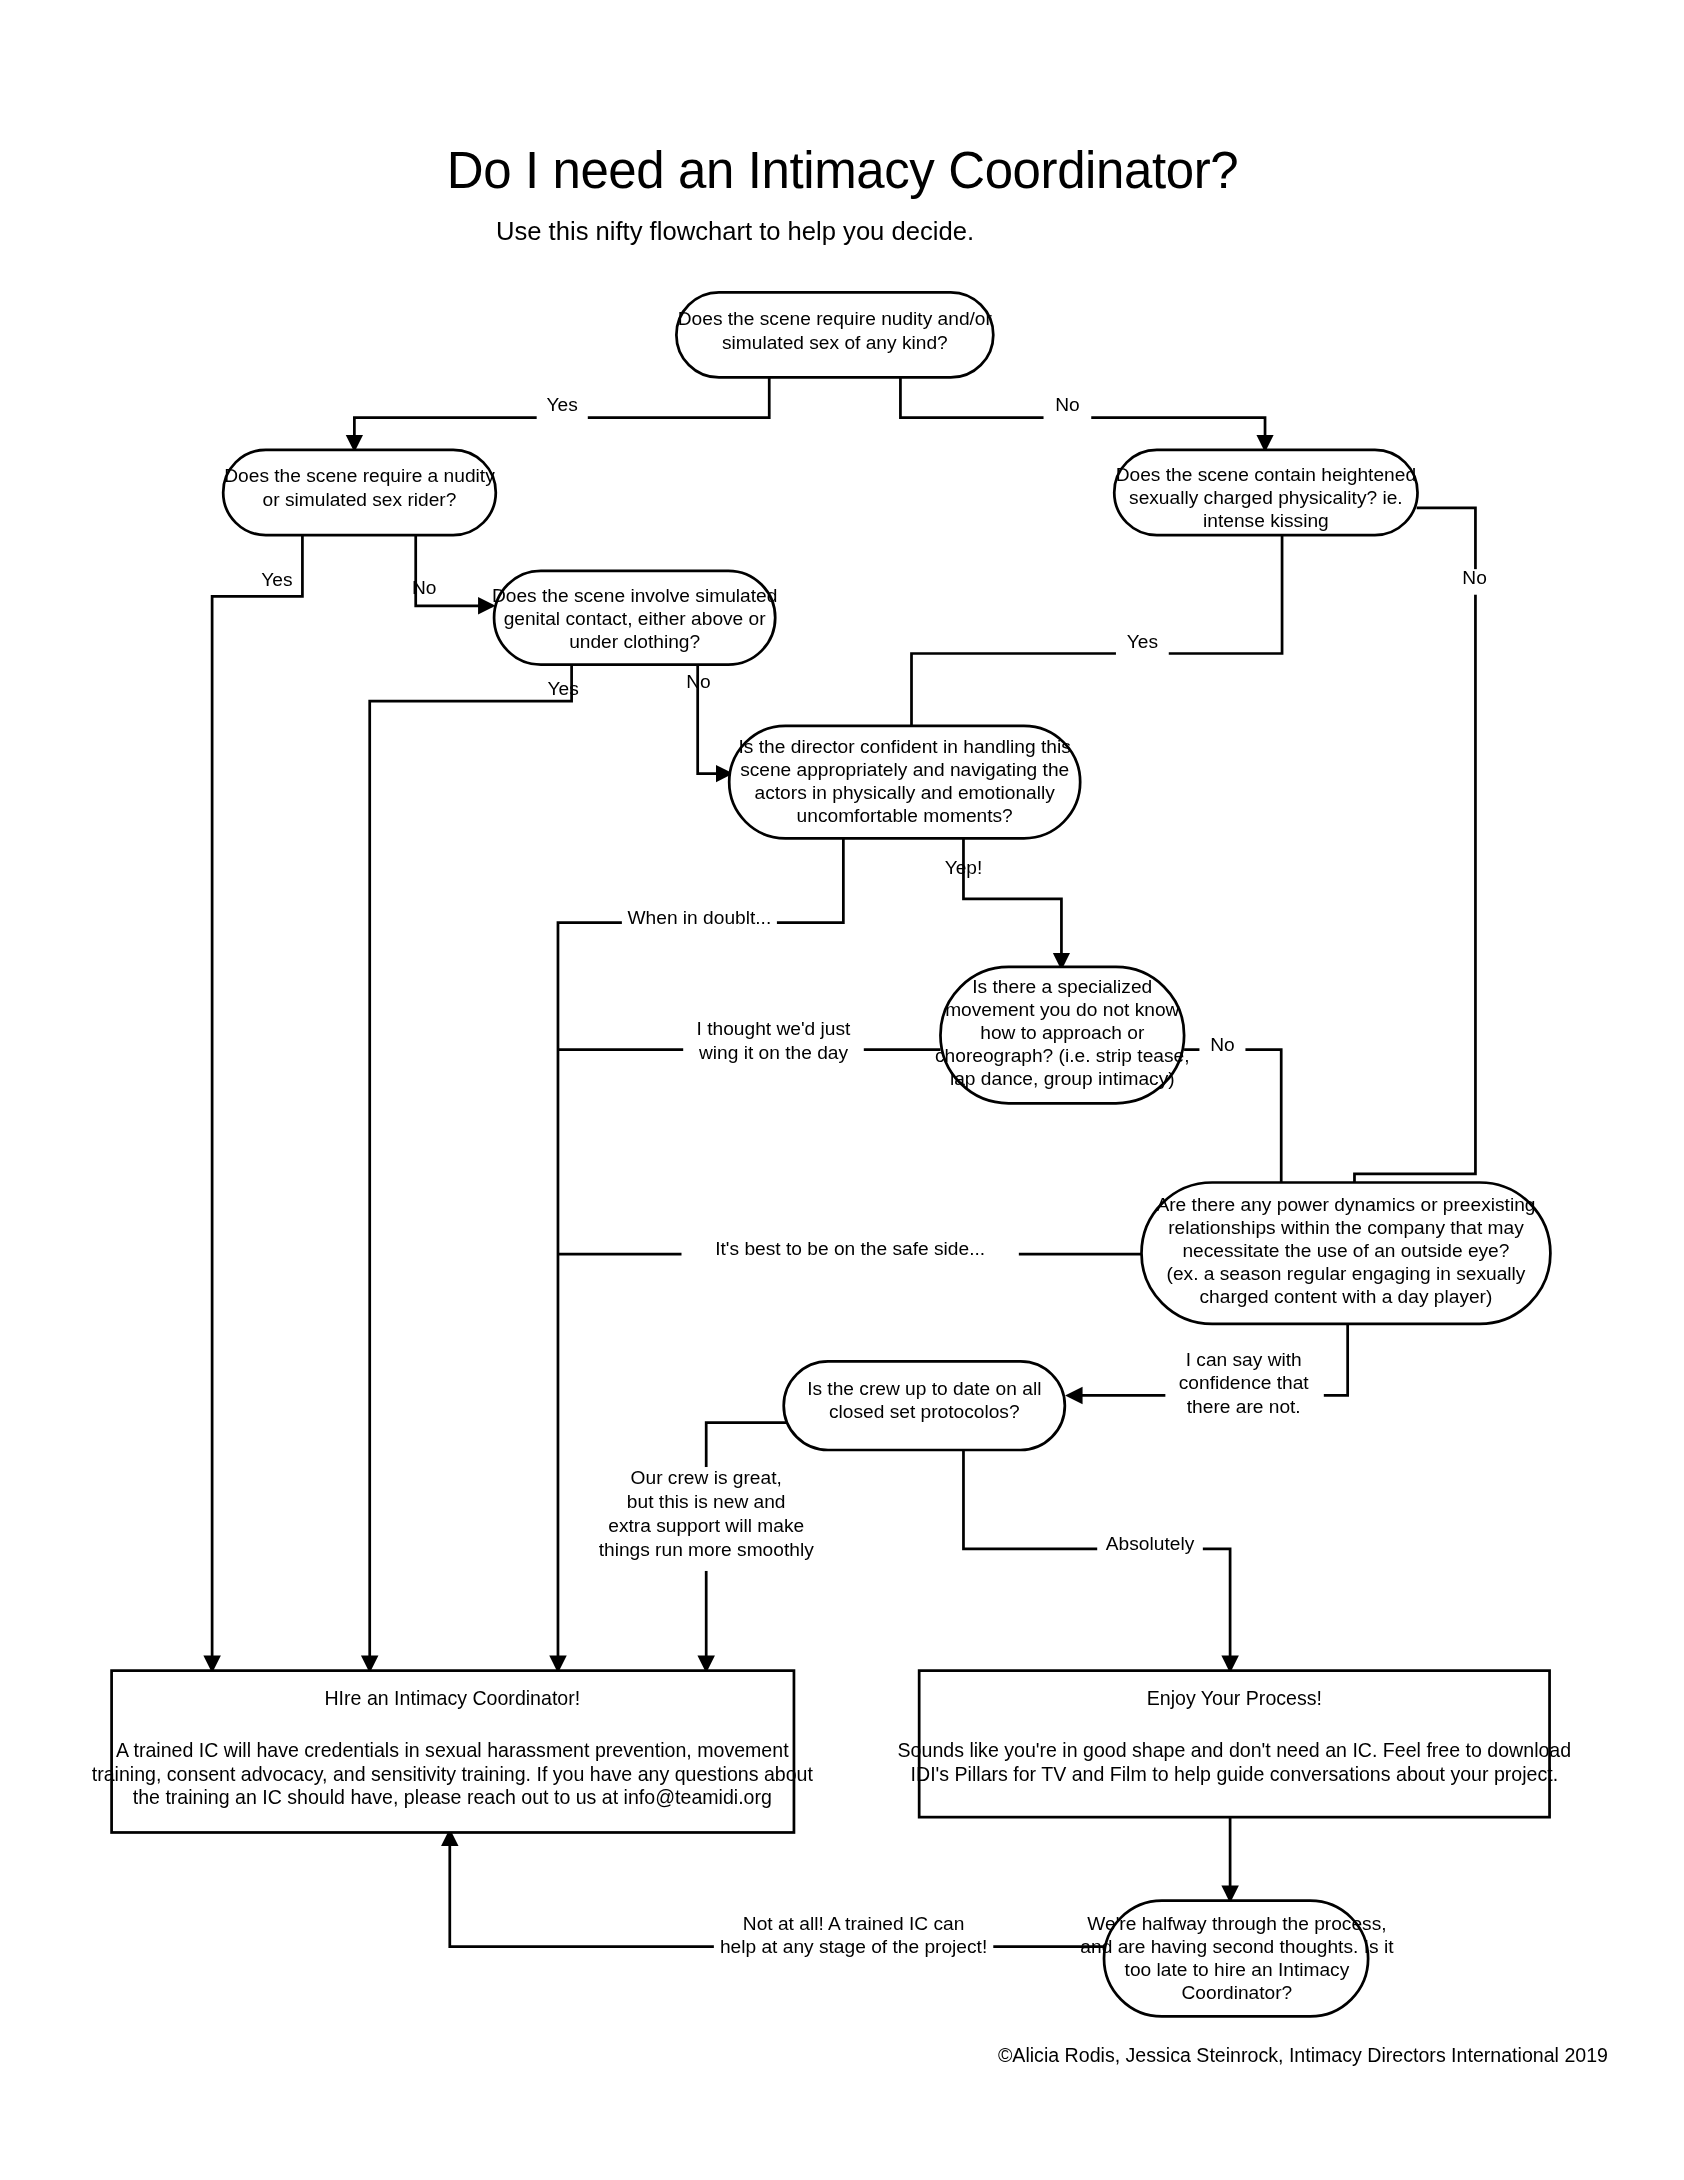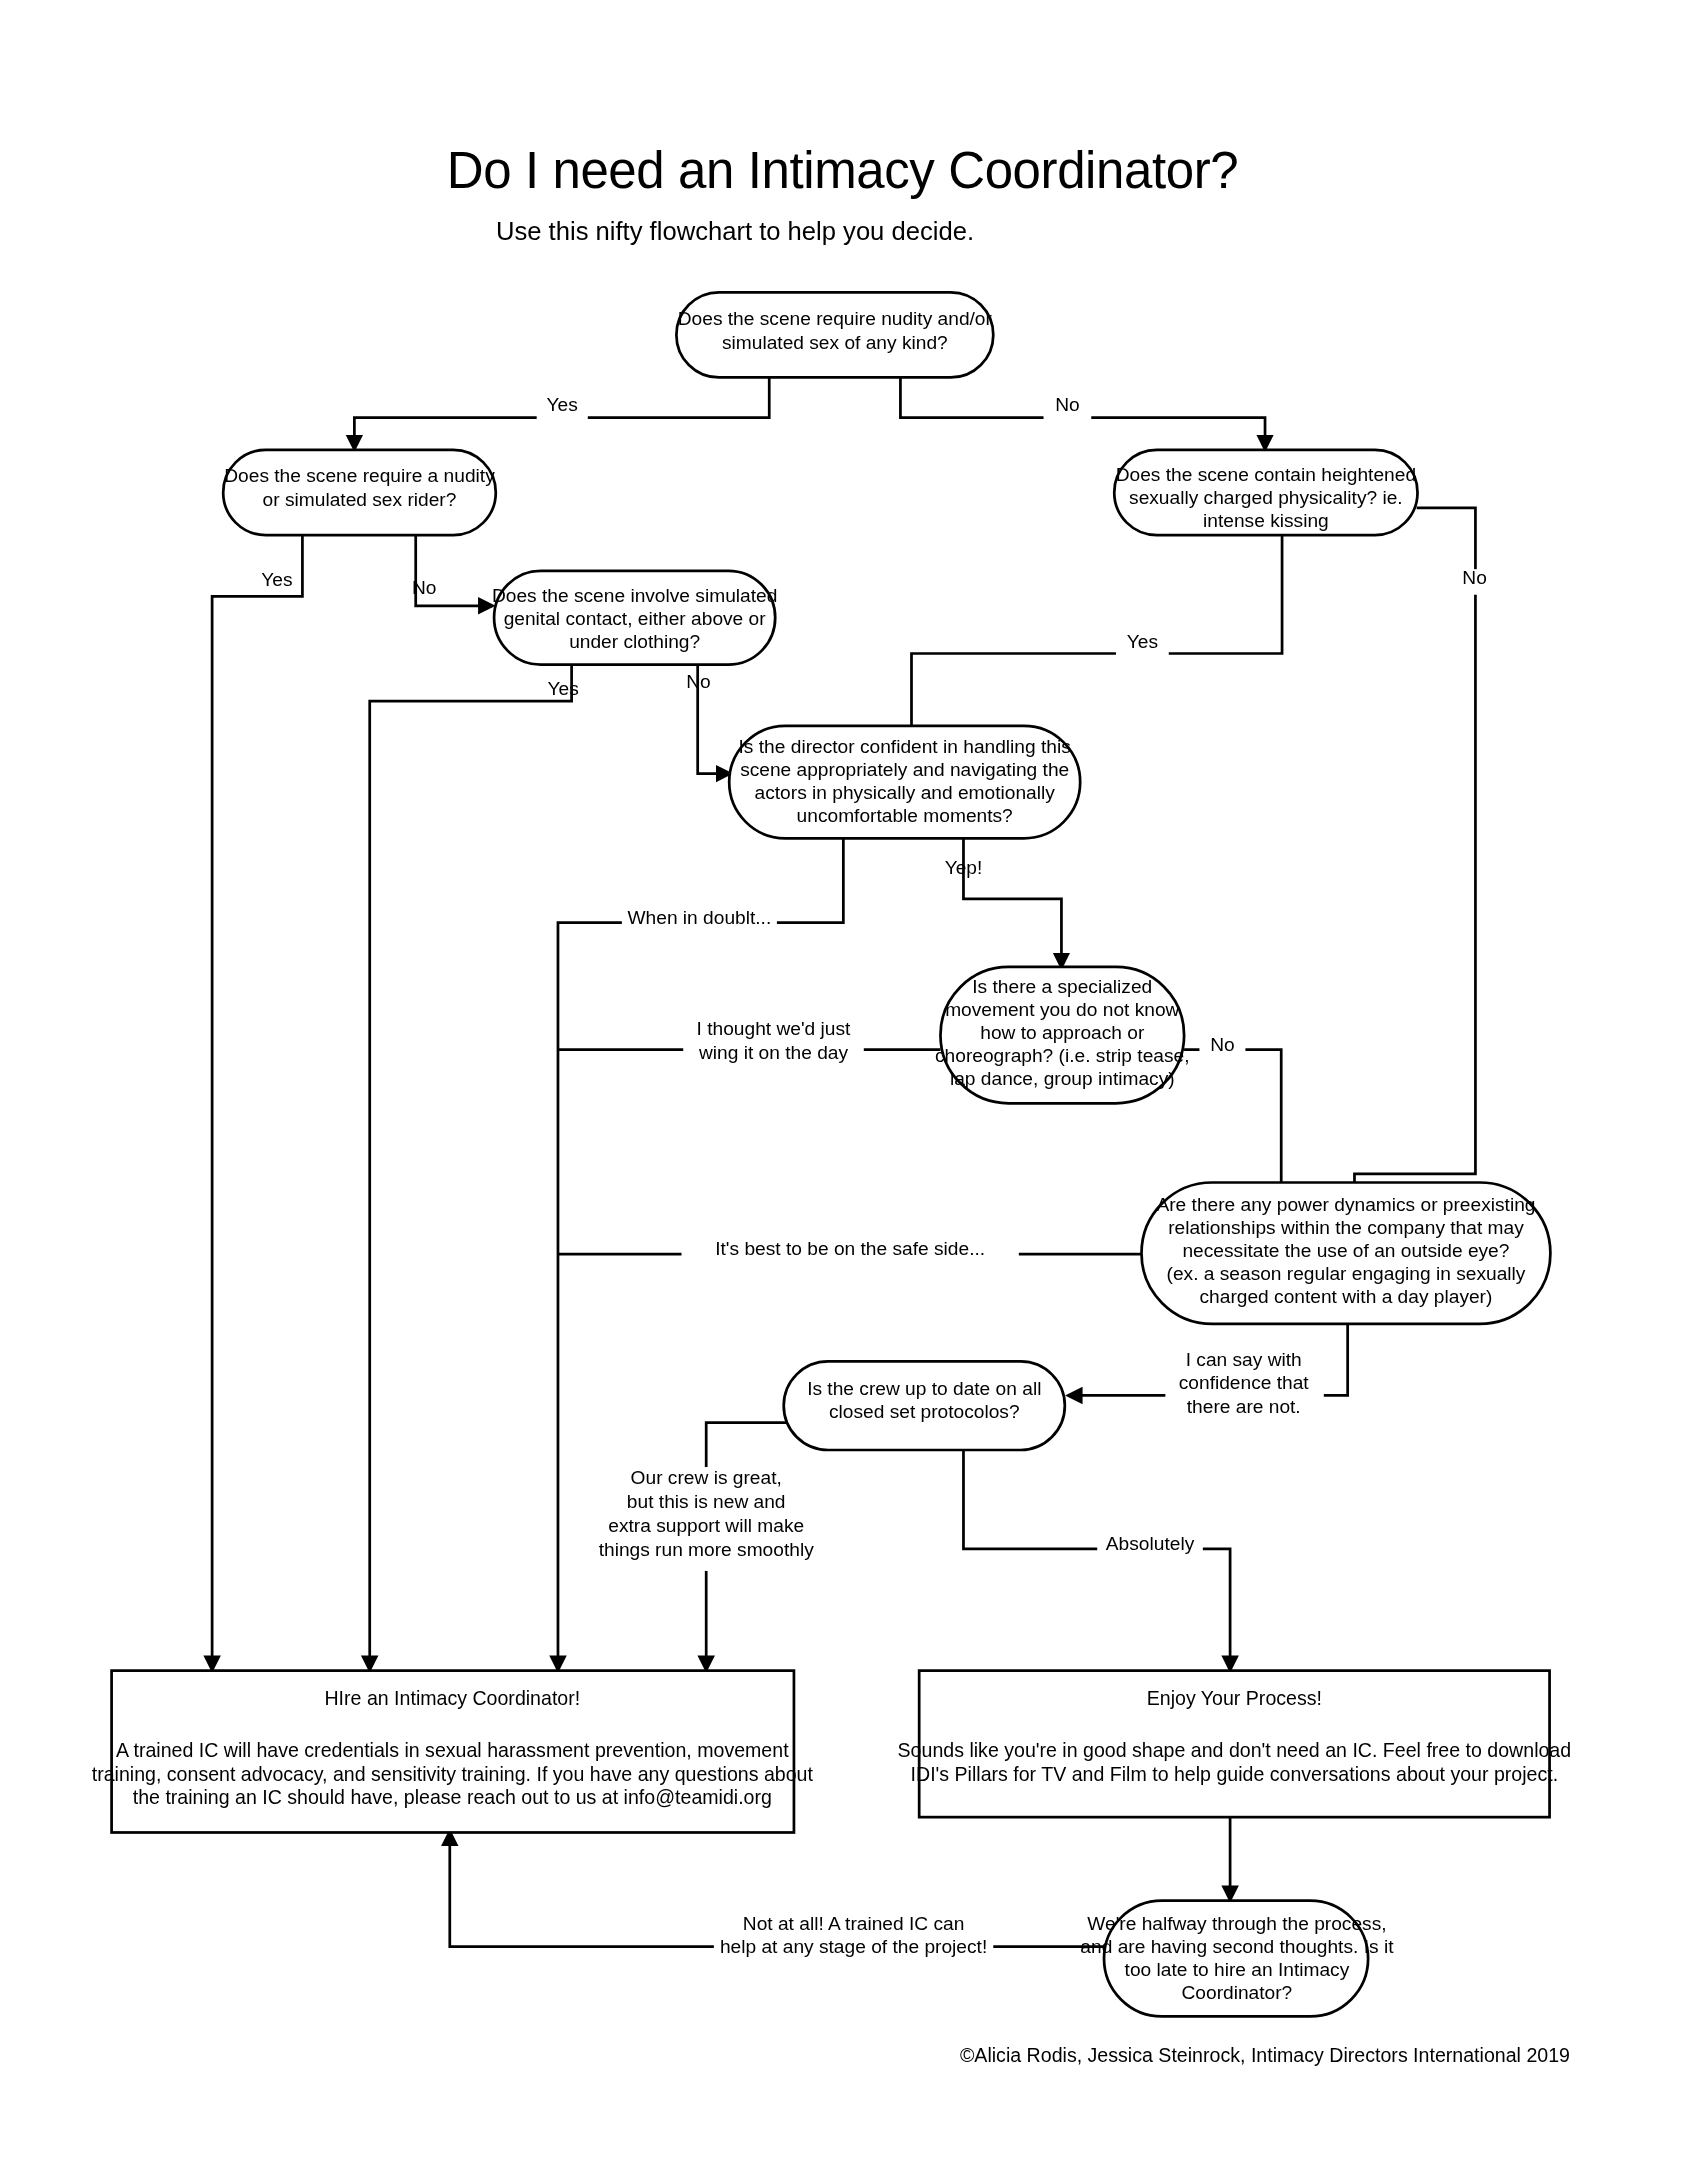--- a/index.html
+++ b/index.html
@@ -3,21 +3,21 @@
 <meta charset="utf-8">
 <style>
   html,body{margin:0;padding:0;background:#ffffff;}
   body{width:1685px;height:2181px;font-family:"Liberation Sans",sans-serif;color:#000;}
   #sheet{position:relative;width:1685px;height:2181px;background:#fff;overflow:hidden;}
   #title{position:absolute;left:0;top:141px;width:1685px;text-align:center;
          font-size:51px;font-weight:400;letter-spacing:-0.4px;}
   #subtitle{position:absolute;left:0;top:217px;width:1470px;text-align:center;
             font-size:25.6px;font-weight:400;}
   #footer{position:absolute;left:0;top:2044px;width:1685px;text-align:right;
-          padding-right:115px;box-sizing:border-box;font-size:19.6px;}
+          padding-right:77px;box-sizing:border-box;font-size:19.6px;}
   svg{position:absolute;left:0;top:0;width:1685px;height:2181px;}
   .node{fill:#ffffff;stroke:#000000;stroke-width:3.2;}
   .boxnode{fill:#ffffff;stroke:#000000;stroke-width:3.2;}
   .edge{fill:none;stroke:#000000;stroke-width:3.2;}
   text{font-family:"Liberation Sans",sans-serif;fill:#000;}
   .ntext{font-size:22.5px;text-anchor:middle;}
   .etext{font-size:22.5px;text-anchor:middle;}
   .btitle{font-size:23px;text-anchor:middle;}
   .bbody{font-size:23px;text-anchor:middle;}
   .lblbg{fill:#ffffff;stroke:none;}

